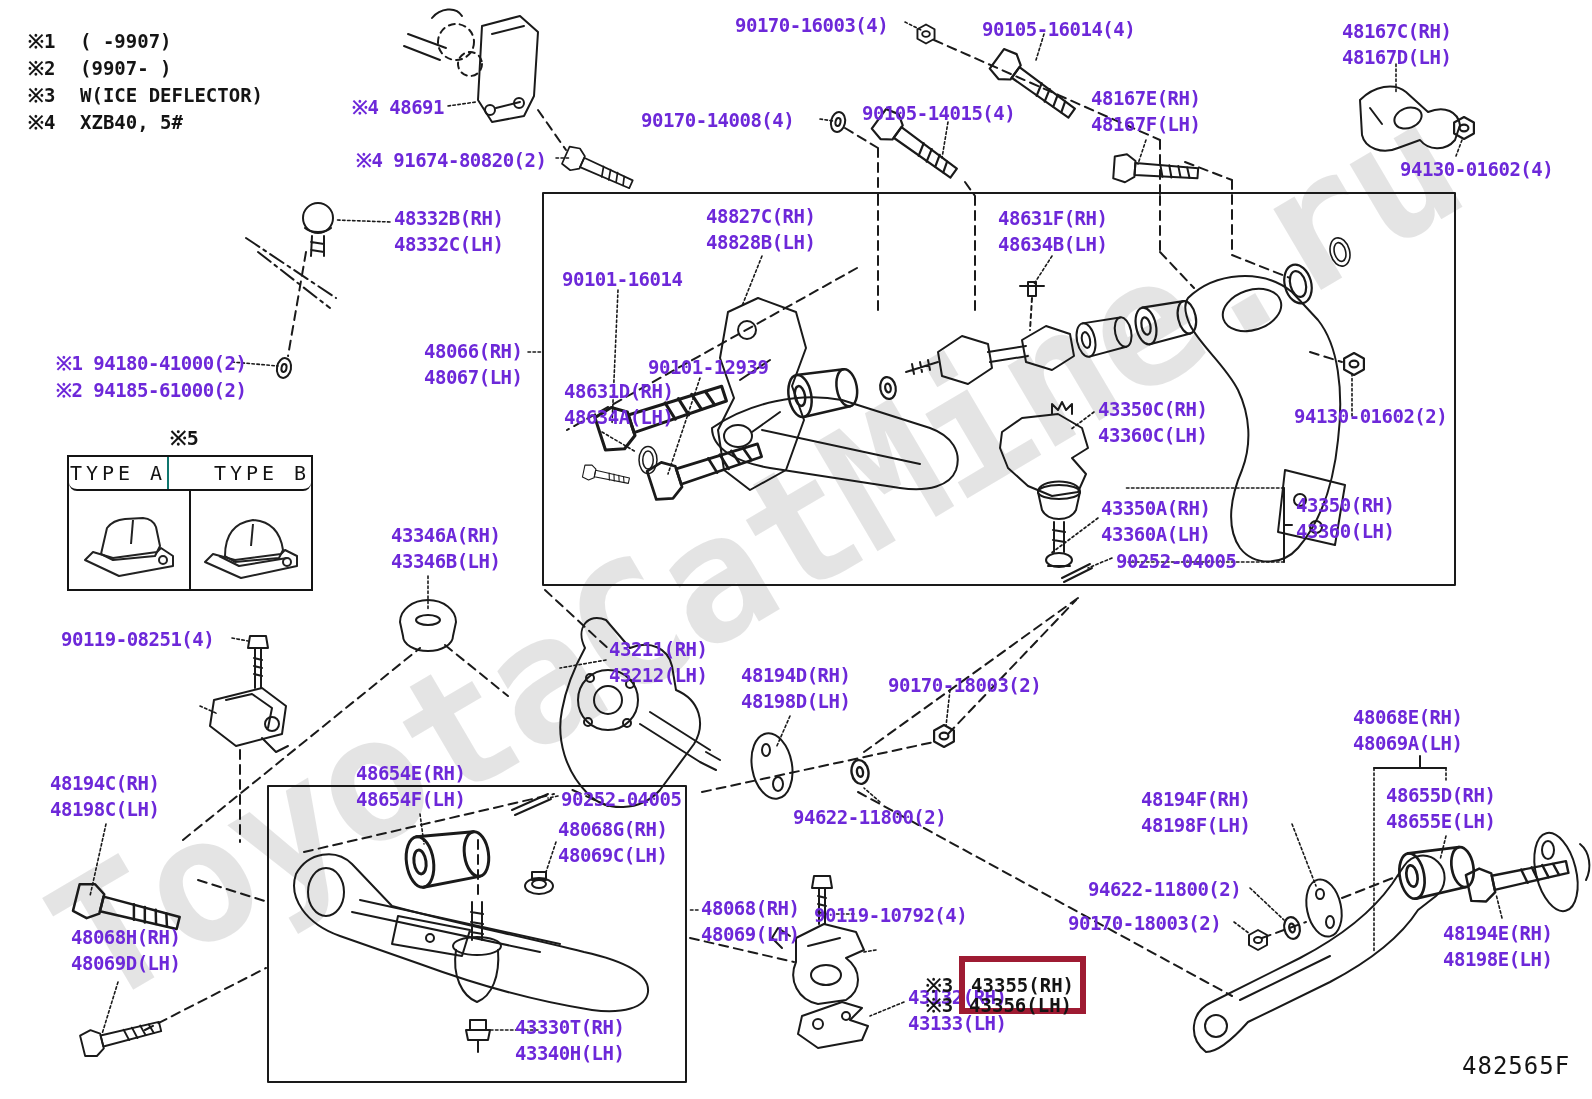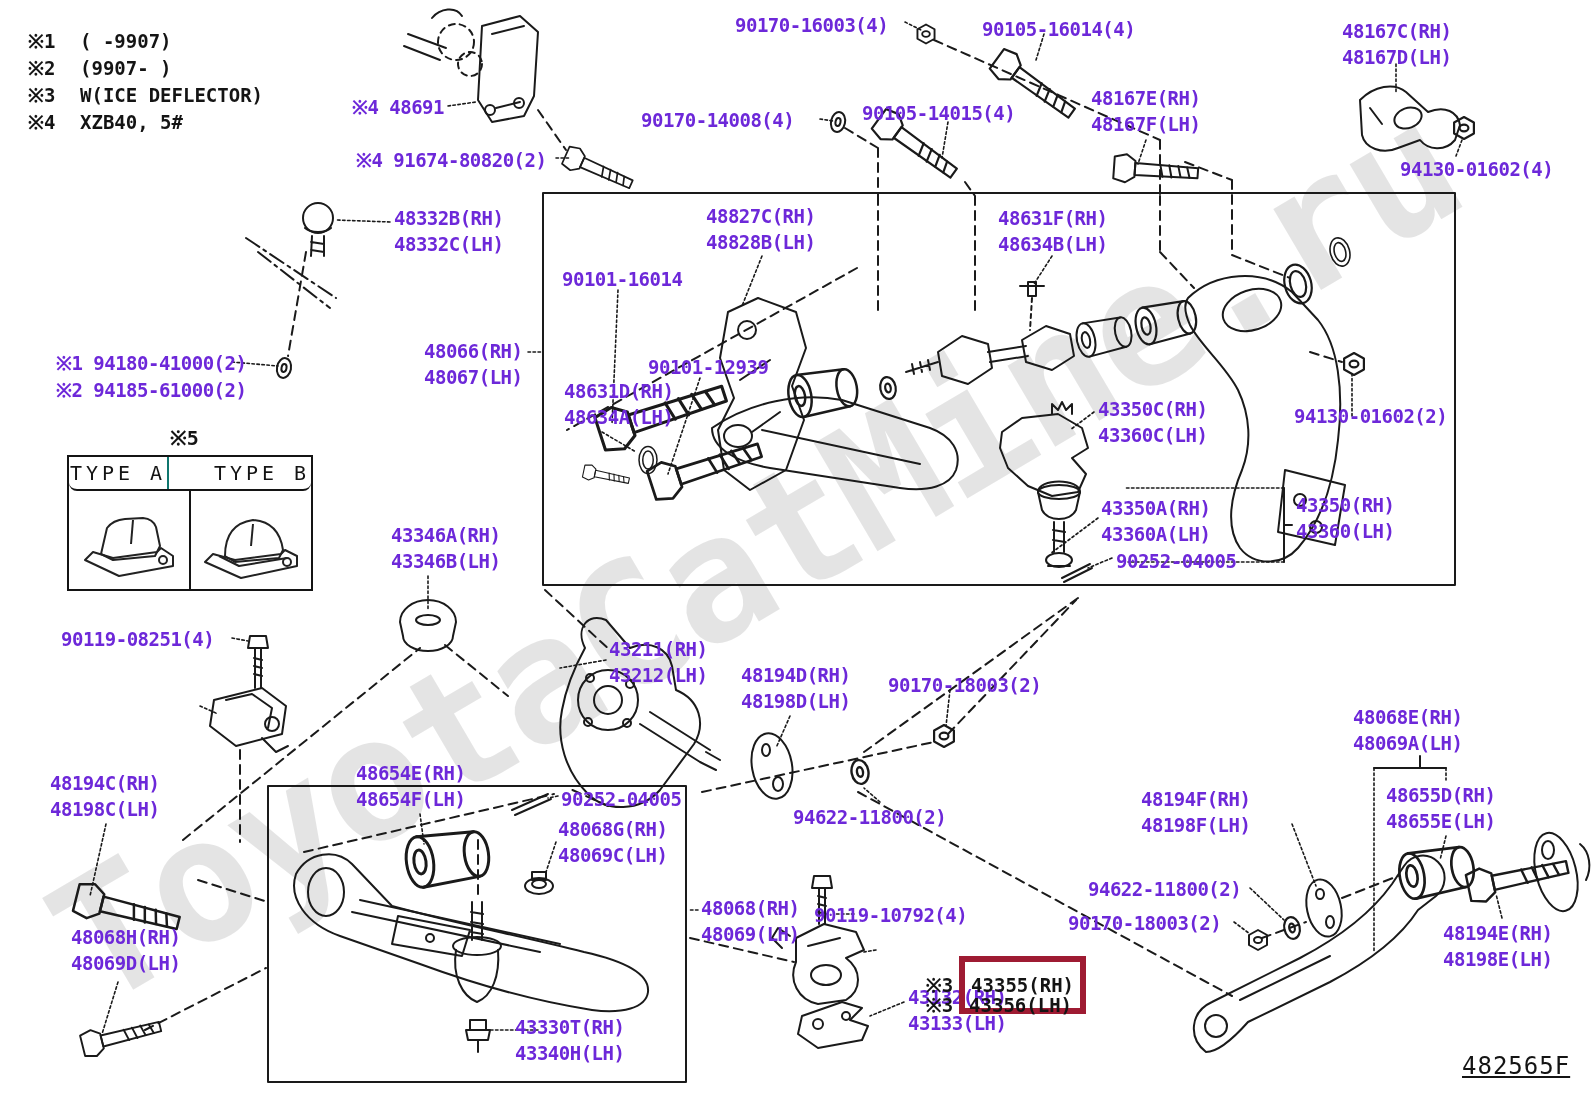--- a/index.html
+++ b/index.html
@@ -21,21 +21,21 @@
                     font:20px/20px "DejaVu Sans Mono",monospace;letter-spacing:4px;color:#141414;}
   .typebox .hdr div:last-child{border-left:2px solid #0f766e;padding-left:44px;}
   .typebox .bod{display:flex;flex:1;}
   .typebox .bod div{flex:1;display:flex;align-items:center;justify-content:center;}
   .typebox .bod div:last-child{border-left:2px solid #141414;}
   .type-note{position:absolute;left:170px;top:426px;z-index:3;
              font:bold 20px/24px "DejaVu Sans Mono",monospace;color:#141414;}
   .hl-row{position:absolute;z-index:4;font:bold 19px/26px "DejaVu Sans Mono",monospace;color:#141414;white-space:pre;}
   .hlbox{display:inline-block;border:6px solid #9e1b32;padding:10px 6px;margin-left:6px;}
   .code{position:absolute;left:1462px;top:1052px;z-index:3;
-        font:24px/28px "DejaVu Sans Mono",monospace;color:#141414;letter-spacing:1px;text-decoration:underline;}
+        font:24px/28px "DejaVu Sans Mono",monospace;color:#141414;letter-spacing:1px;}
 </style>
 </head>
 <body>
 
 <div class="stage">
 
   <div class="wm">ToyotaCatMine.ru</div>
 
   <svg class="art" width="1592" height="1099" viewBox="0 0 1592 1099">
     <defs>

